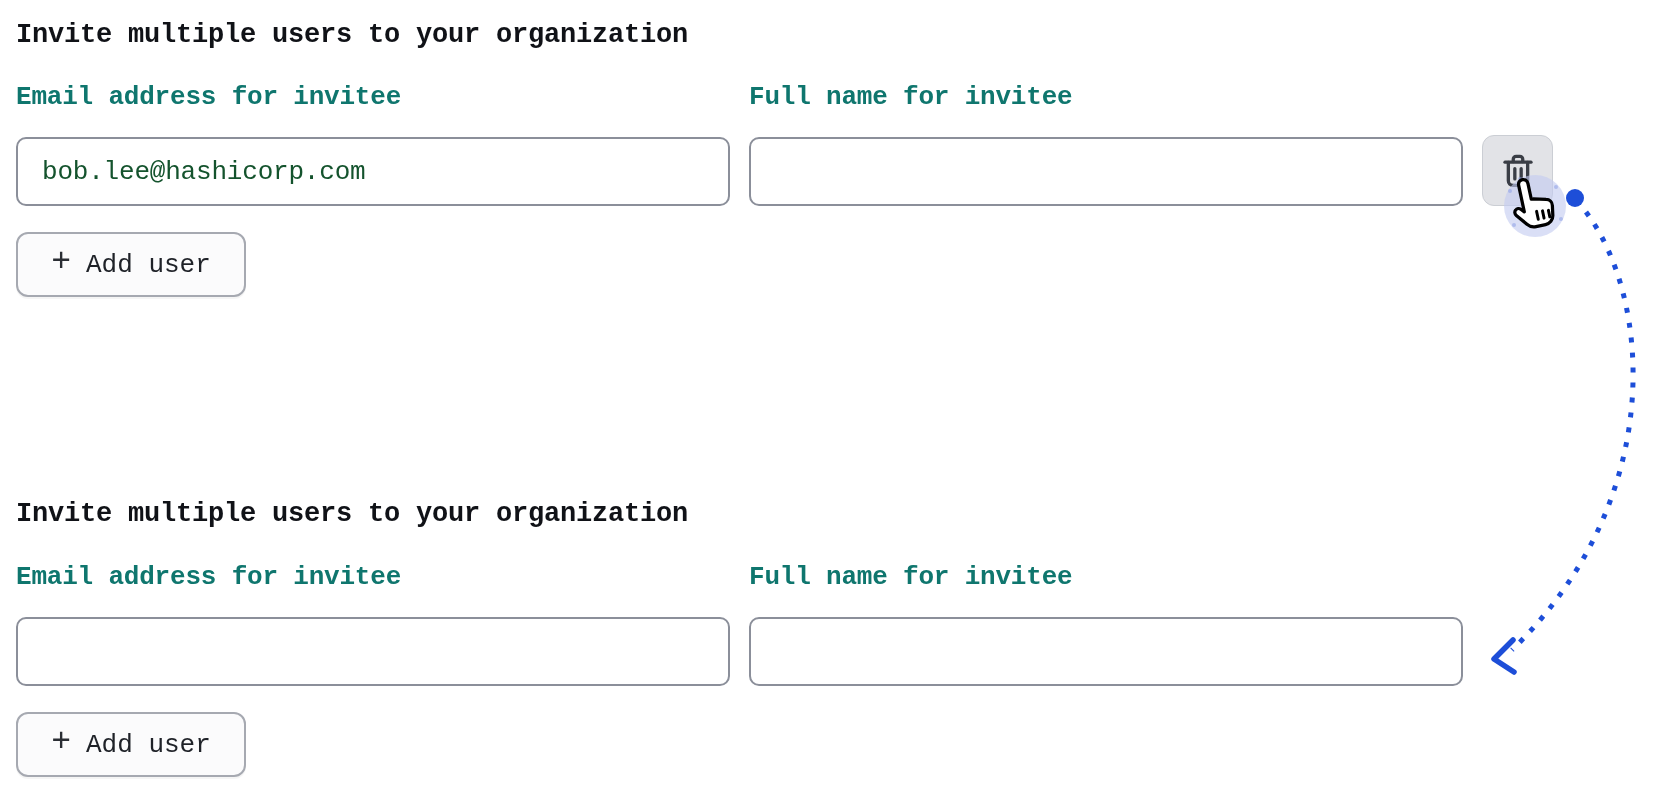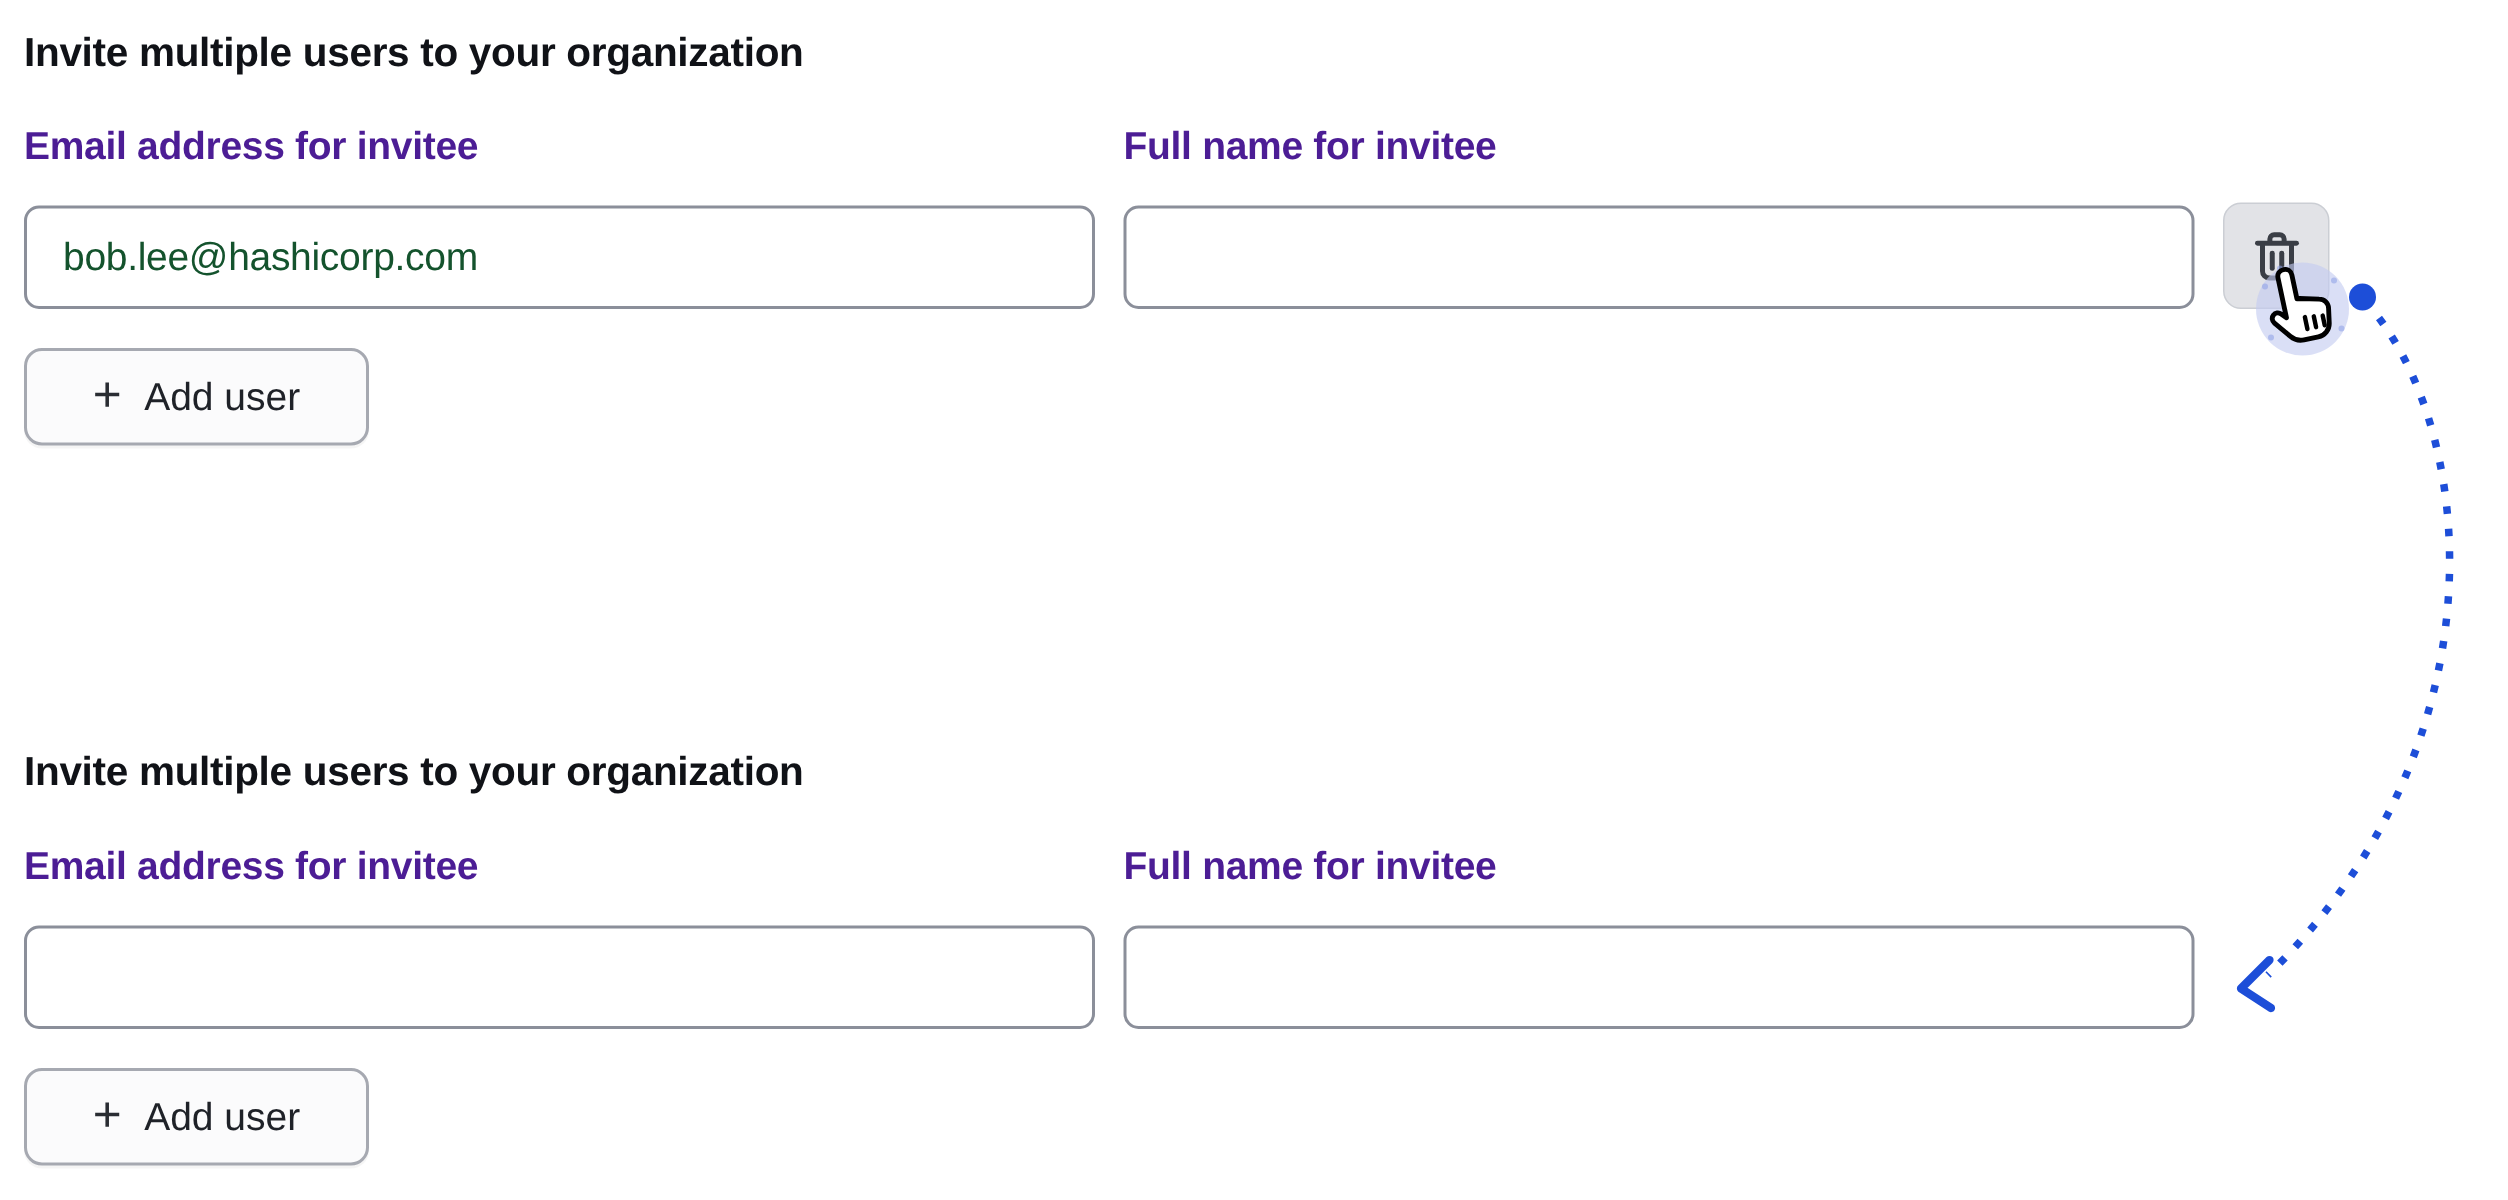--- a/index.html
+++ b/index.html
@@ -1,28 +1,28 @@
 <!DOCTYPE html>
 <html><head>
 <meta charset="utf-8">
 <style>
   * { margin:0; padding:0; box-sizing:border-box; }
   html,body { background:#ffffff; }
   body { font-family:"Liberation Sans","DejaVu Sans",sans-serif; }
   #screen {
     position:relative; width:1672px; height:800px; background:#ffffff;
-    overflow:hidden; letter-spacing:-0.2px;
+    overflow:hidden; letter-spacing:-0.2px;font-family:Liberation Mono, monospace;
   }
   .section-heading {
     position:absolute; left:16px;
     font-size:27px; font-weight:700; color:#101217; white-space:nowrap;
   }
   .field-label {
     position:absolute;
-    font-size:26px; font-weight:600; color:#4c1d95; white-space:nowrap;
+    font-size:26px; font-weight:600; color:#0f766e; white-space:nowrap;
   }
   .text-input {
     position:absolute; height:69px; width:714px;
     border:2px solid #8b8f9a; border-radius:10px; background:#ffffff;
     font-family:inherit; font-size:26px; font-weight:400; color:#14532d;
     padding:0 24px; letter-spacing:-0.2px; outline:none;
   }
   .add-user-btn {
     position:absolute; left:16px; width:230px; height:65px;
     border:2px solid #a6a9b1; border-radius:12px; background:#fbfbfc;

